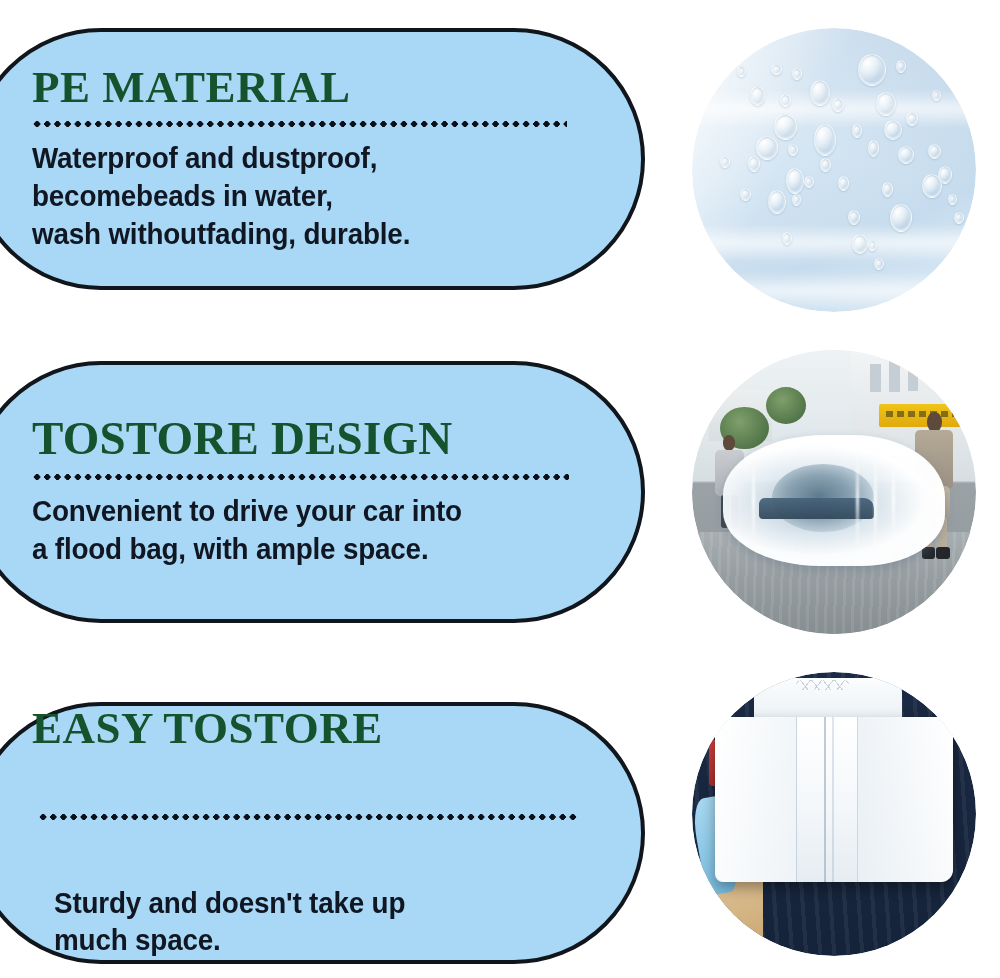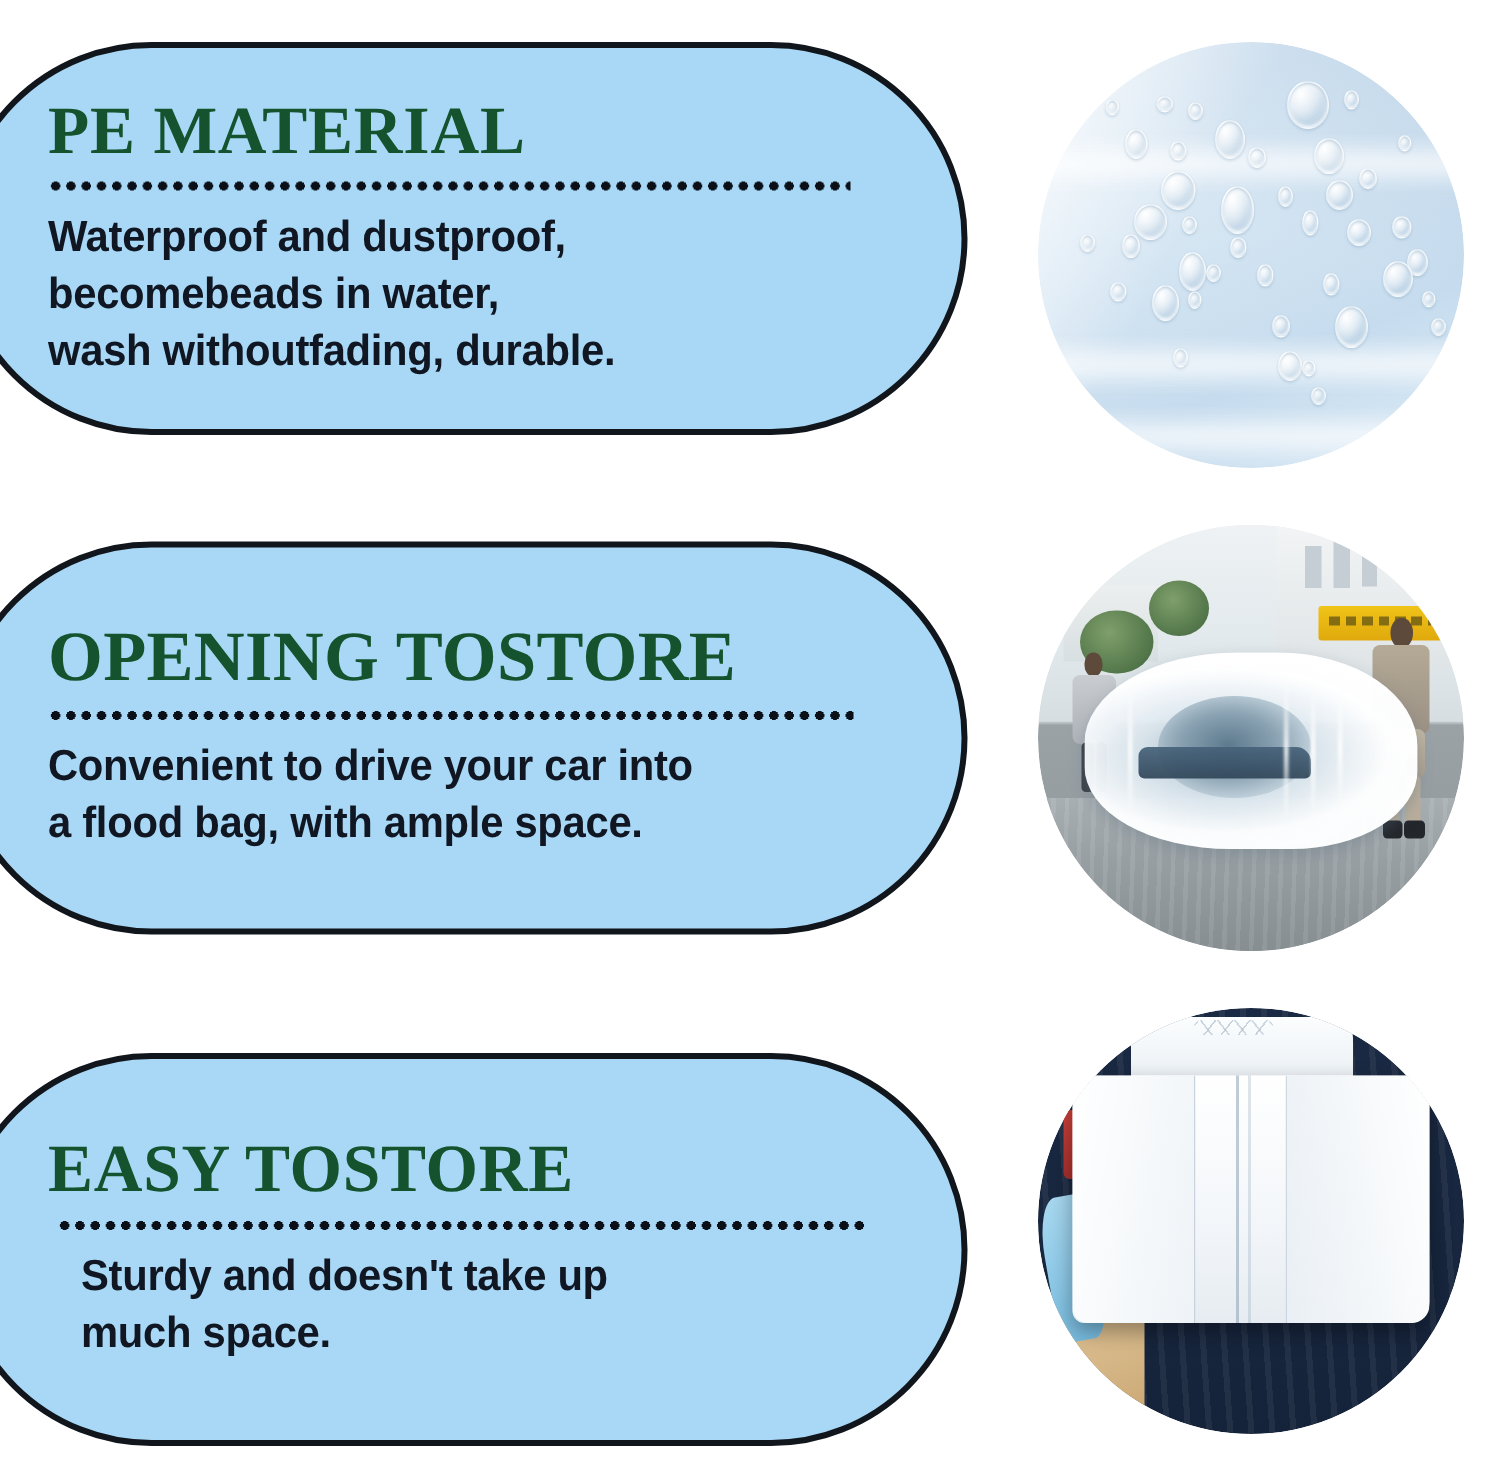--- a/index.html
+++ b/index.html
@@ -28,21 +28,21 @@
     left:58px;
     right:40px;
     top:0;
     bottom:0;
     display:flex;
     flex-direction:column;
     justify-content:center;
   }
   .p1 .panel-inner{padding-right:70px;}
   .p2 .panel-inner{padding-right:40px;}
-  .p3 .panel-inner{padding-right:70px;}
+  .p3 .panel-inner{padding-right:70px;justify-content:space-between;}
 
   .panel-title{
     font-family:"Liberation Serif", serif;
     font-weight:700;
     color:#14532d;
     font-size:45px;
     line-height:1.02;
     letter-spacing:0.5px;
     white-space:nowrap;
     margin:0 0 4px 0;
@@ -264,21 +264,21 @@
       <div class="bead" style="left:262px;top:184px;width:8px;height:10px;"></div>
       <div class="bead" style="left:90px;top:204px;width:8px;height:11px;"></div>
       <div class="bead" style="left:160px;top:206px;width:14px;height:18px;"></div>
       <div class="bead" style="left:182px;top:230px;width:8px;height:10px;"></div>
       <div class="bead" style="left:176px;top:212px;width:7px;height:9px;"></div>
     </div>
   </div>
 
   <div class="panel p2" style="top:361px;">
     <div class="panel-inner">
-      <div class="panel-title">OPENING TOSTORE</div>
+      <div class="panel-title">TOSTORE DESIGN</div>
       <div class="divider"></div>
       <div class="panel-body">
         <div>Convenient to drive your car into</div>
         <div>a flood bag, with ample space.</div>
       </div>
     </div>
   </div>
 
   <div class="circle" style="left:692px;top:350px;">
     <div class="art scene2">

